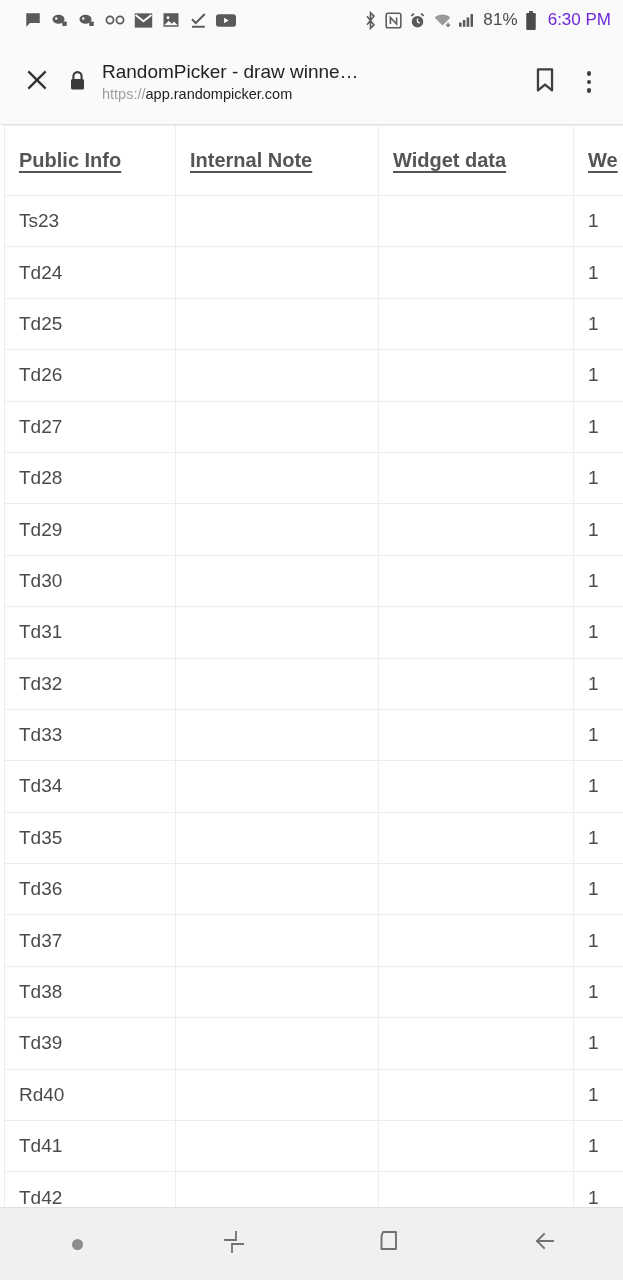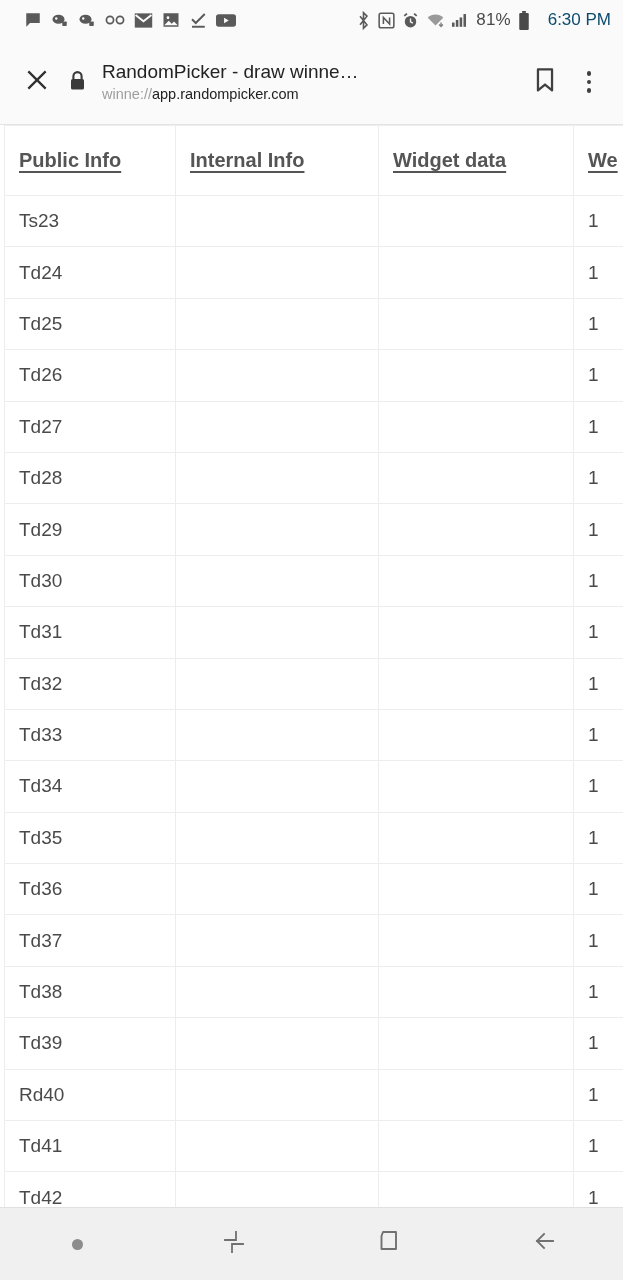--- a/index.html
+++ b/index.html
@@ -17,21 +17,21 @@
     display:flex; align-items:center;
     padding:14px 12px;
     color:#5a5a5a;
   }
   .sb-left { display:flex; align-items:center; gap:9px; margin-left:12px; }
   .sb-spacer { flex:1; }
   .sb-right { display:flex; align-items:center; gap:7px; }
   .sb-icon { display:inline-flex; align-items:center; justify-content:center; }
   .sb-icon svg { display:block; }
   .sb-text { font-size:17px; color:#4a4a4a; letter-spacing:0.1px; }
-  .sb-time { font-size:17px; color:#0c4a6e; margin-left:11px; }
+  .sb-time { font-size:17px; color:#6d28d9; margin-left:4px; }
 
   
   .toolbar {
     height:85px; width:100%;
     background:#fafafa;
     display:flex; align-items:center;
     padding:0 14px;
     border-bottom:1px solid #e4e4e4;
     position:relative;
   }
@@ -245,21 +245,21 @@
     <span>
       <svg width="17" height="21" viewBox="0 0 17 21">
         <path d="M4.4 9V6.2a4.1 4.1 0 0 1 8.2 0V9" fill="none" stroke="#3a3a3a" stroke-width="2.1"></path>
         <rect x="2" y="9" width="13" height="10.5" rx="1.6" fill="#3a3a3a"></rect>
       </svg>
     </span>
   </div>
 
   <div class="tb-titles">
     <div class="tb-title">RandomPicker - draw winne…</div>
-    <div class="tb-url"><span class="scheme">winne://</span><span>app.randompicker.com</span></div>
+    <div class="tb-url"><span class="scheme">https://</span><span>app.randompicker.com</span></div>
   </div>
 
   <div class="tb-bookmark">
     <span>
       <svg width="22" height="26" viewBox="0 0 20 24">
         <path d="M3.5 2.2h13v19.4L10 16.2l-6.5 5.4z" fill="none" stroke="#3f3f3f" stroke-width="2.1" stroke-linejoin="round"></path>
       </svg>
     </span>
   </div>
 
@@ -277,21 +277,21 @@
   <table class="grid">
     <colgroup>
         <col class="c1">
         <col class="c2">
         <col class="c3">
         <col class="c4">
       </colgroup>
     <thead>
       <tr>
         <th>Public Info</th>
-        <th>Internal Info</th>
+        <th>Internal Note</th>
         <th>Widget data</th>
         <th>We</th>
       </tr>
     </thead>
     <tbody id="table-body">
         <tr>
           <td>Ts23</td>
           <td></td>
           <td></td>
           <td class="num">1</td>

